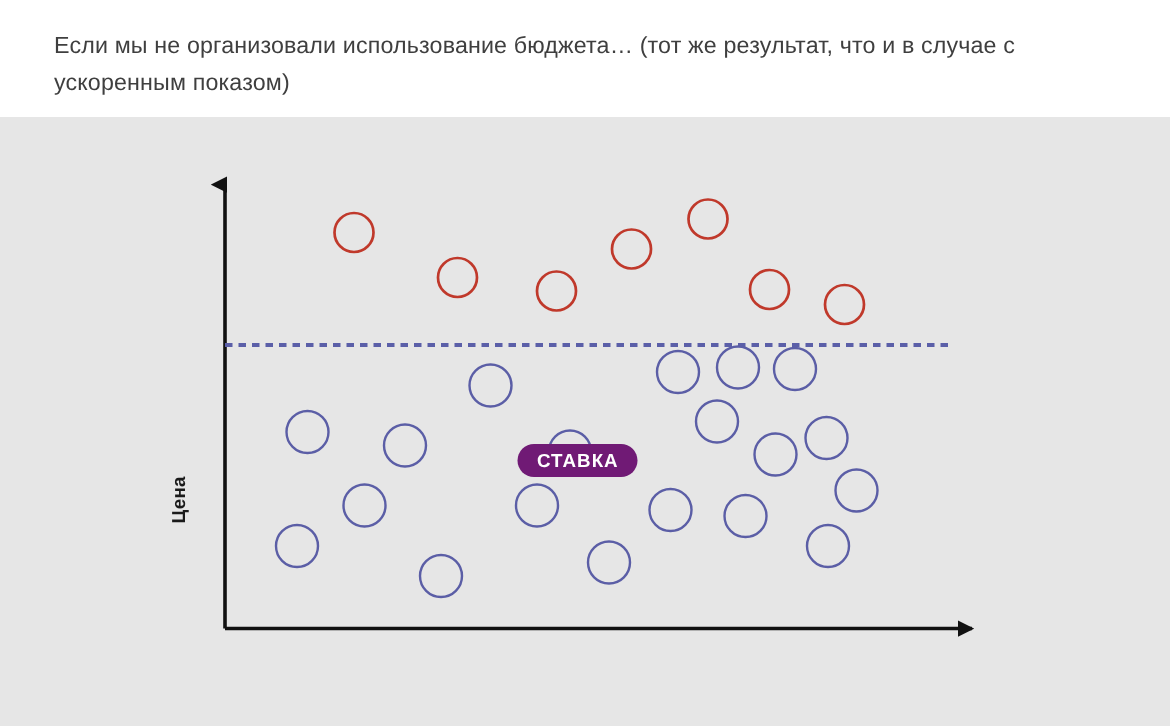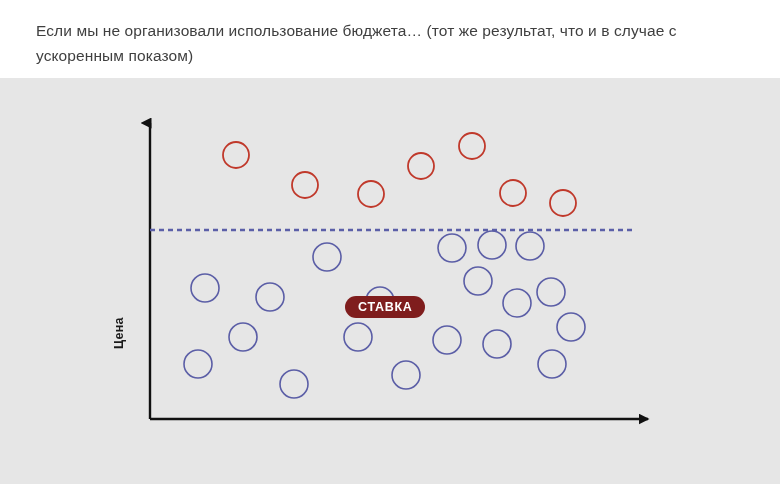--- a/index.html
+++ b/index.html
@@ -152,19 +152,19 @@
           <circle cx="236" cy="77" r="13" fill="none" stroke="#c0392b" stroke-width="1.8"></circle>
           <circle cx="305" cy="107" r="13" fill="none" stroke="#c0392b" stroke-width="1.8"></circle>
           <circle cx="371" cy="116" r="13" fill="none" stroke="#c0392b" stroke-width="1.8"></circle>
           <circle cx="421" cy="88" r="13" fill="none" stroke="#c0392b" stroke-width="1.8"></circle>
           <circle cx="472" cy="68" r="13" fill="none" stroke="#c0392b" stroke-width="1.8"></circle>
           <circle cx="513" cy="115" r="13" fill="none" stroke="#c0392b" stroke-width="1.8"></circle>
           <circle cx="563" cy="125" r="13" fill="none" stroke="#c0392b" stroke-width="1.8"></circle>
         </g>
     </svg>
 
-    <div id="threshold-badge" style="background: #7f1d1d;">СТАВКА</div>
+    <div id="threshold-badge" style="background: #701a75;">СТАВКА</div>
 
 
     <div id="y-axis-label" class="axis-label">Цена</div>
 
   </div>
 </div>
 
 </body></html>

